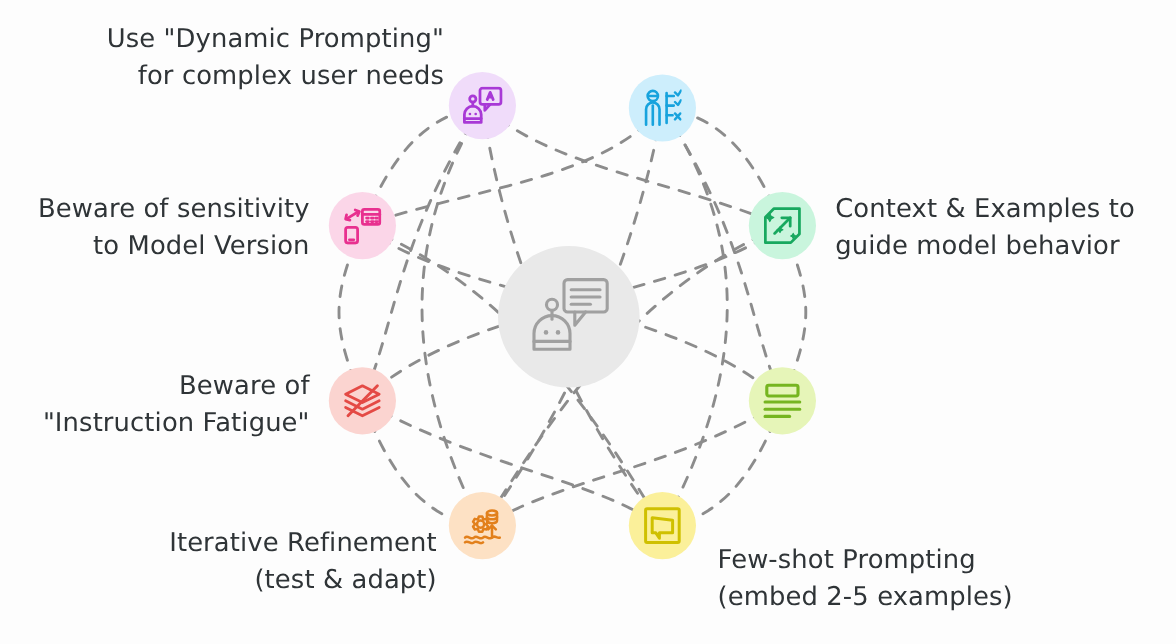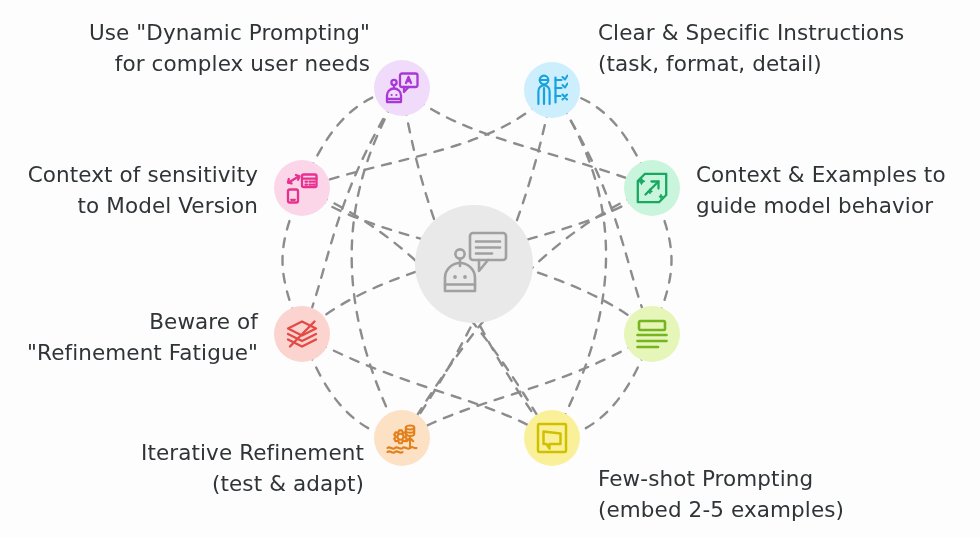--- a/index.html
+++ b/index.html
@@ -218,32 +218,30 @@
       <svg width="32" height="32" viewBox="0 0 32 32" fill="none" stroke="#cfc000" stroke-width="2.5" stroke-linejoin="round" stroke-linecap="round">
         <rect x="2" y="2" width="28" height="28" rx="1.2"></rect>
         <path d="M7.5 9.5 L24.5 11.5 L24.5 22 L13.5 22 L13.5 26.5 L10.5 22 L7.5 22 Z"></path>
       </svg>
     </span>
   </div>
 
   <div class="label left" style="left:20px; top:18px; width:350px;">Use "Dynamic Prompting"
 for complex user needs</div>
 
-  <div class="label right" style="left:598px; top:18px; width:370px;">Clear &amp; Specific Instructions
-(task, format, detail)</div>
-
-  <div class="label left" style="left:0px; top:160px; width:258px;">Context of sensitivity
+
+  <div class="label left" style="left:0px; top:160px; width:258px;">Beware of sensitivity
 to Model Version</div>
 
   <div class="label right" style="left:696px; top:160px; width:282px;">Context &amp; Examples to
 guide model behavior</div>
 
   <div class="label left" style="left:0px; top:307px; width:258px;">Beware of
-"Refinement Fatigue"</div>
+"Instruction Fatigue"</div>
 
 
   <div class="label left" style="left:24px; top:438px; width:340px;">Iterative Refinement
 (test &amp; adapt)</div>
 
-  <div class="label right" style="left:598px; top:452px; width:370px;margin-top:12px;">Few-shot Prompting
+  <div class="label right" style="left:598px; top:452px; width:370px;">Few-shot Prompting
 (embed 2-5 examples)</div>
 
 </div>
 
 </body></html>

